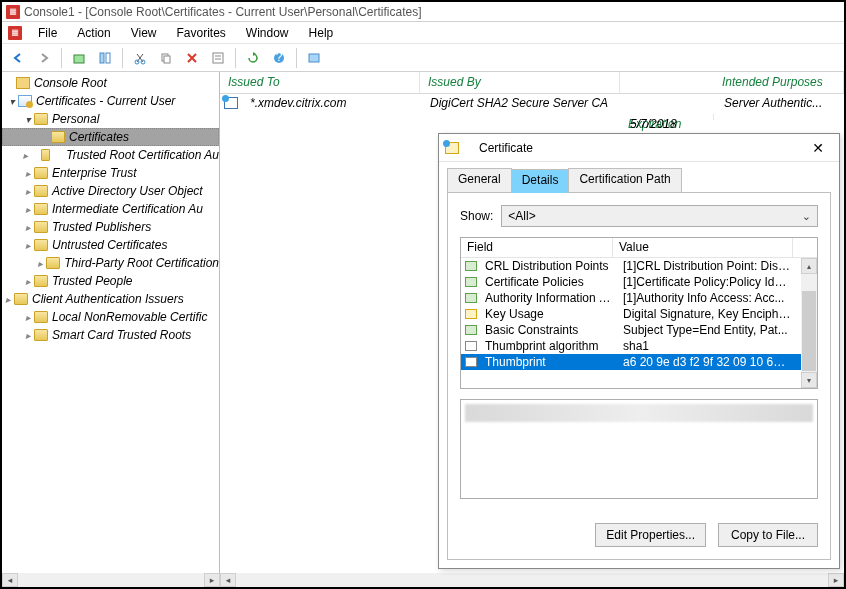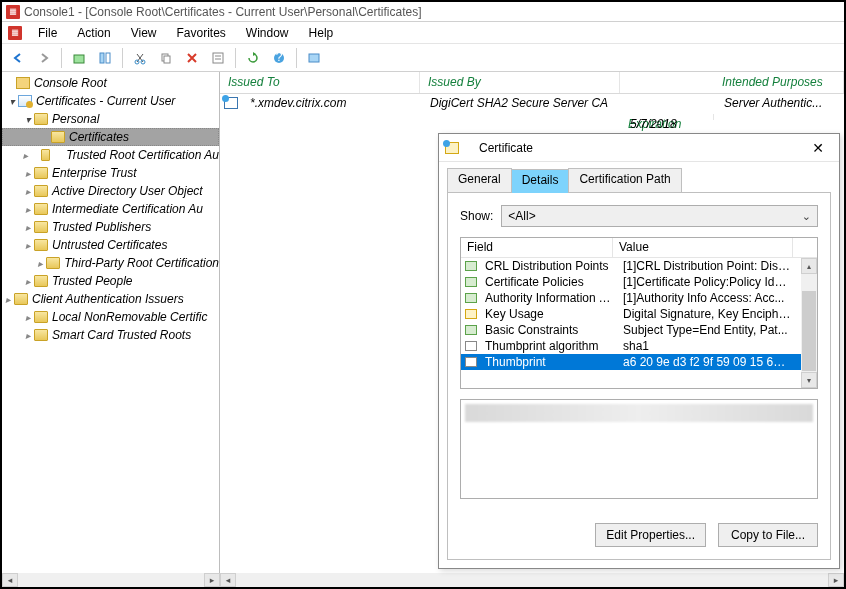--- a/index.html
+++ b/index.html
@@ -321,21 +321,21 @@
             <span class="c fl-c2">Subject Type=End Entity, Pat...</span>
           </div>
           <div class="fl-row">
             <span class="fl-ico "></span>
             <span class="c fl-c1" style="width: 138px;">Thumbprint algorithm</span>
             <span class="c fl-c2">sha1</span>
           </div>
           <div class="fl-row sel">
             <span class="fl-ico "></span>
             <span class="c fl-c1" style="width: 138px;">Thumbprint</span>
-            <span class="c fl-c2">a6 20 9e d3 f2 9f 59 09 15 6e ...</span>
+            <span class="c fl-c2">a6 20 9e d3 f2 9f 32 09 10 6e ...</span>
           </div>
           <div class="fl-sb">
           <div class="up">▴</div>
           <div style="flex:0.2"></div>
           <div class="thumb"></div>
           <div class="dn">▾</div>
         </div>
       </div>
     </div>
     <div class="detail-box">

